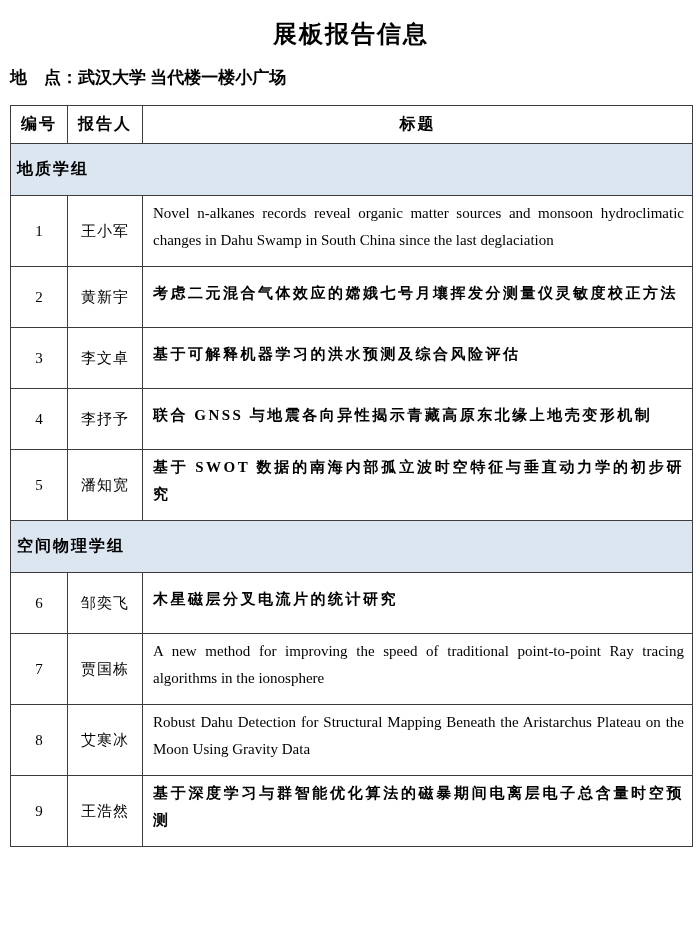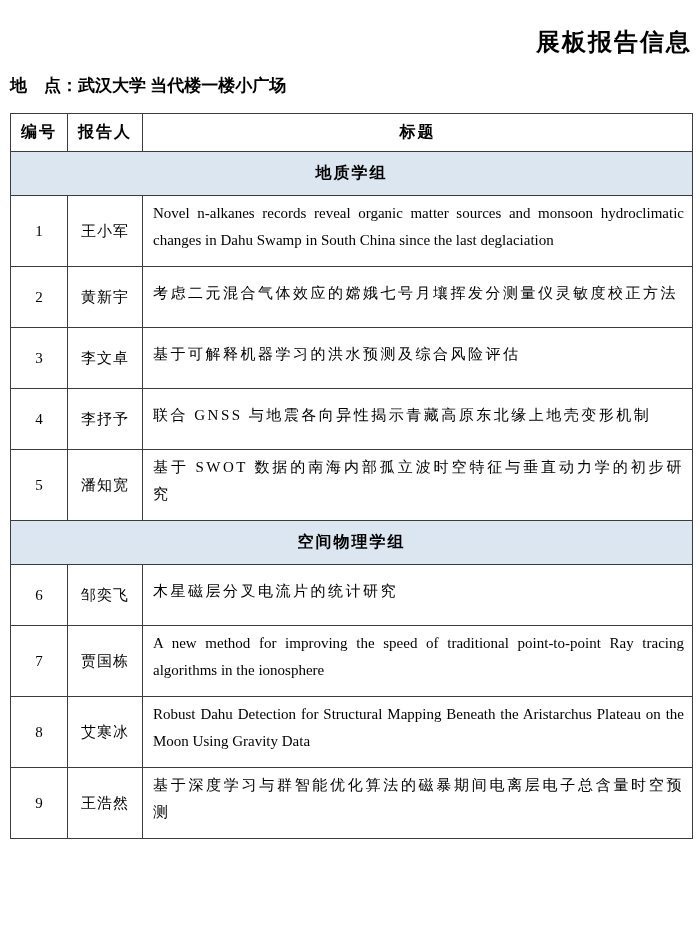--- a/index.html
+++ b/index.html
@@ -18,22 +18,22 @@
     width: 700px;
     height: 926px;
     overflow: hidden;
     color: var(--text-color);
     font-family: "Liberation Serif", "DejaVu Serif", serif;
   }
   .doc {
     padding: 14px 8px 0 10px;
   }
   .page-title {
-    margin: 12px 0 0 0;
-    text-align: right;
+    margin: 4px 0 0 0;
+    text-align: center;
     font-size: 24px;
     font-weight: bold;
     letter-spacing: 2px;
     line-height: 32px;
   }
   .meta-line {
     font-size: 17px;
     font-weight: bold;
     line-height: 22px;
     margin-top: 17px;
@@ -58,23 +58,23 @@
     padding: 4px 6px;
   }
   thead th {
     height: 38px;
     font-size: 16px;
     font-weight: bold;
     letter-spacing: 2px;
     text-align: center;
   }
   tr.group-row td {
-    height: 44px;
+    height: 52px;
     background: var(--group-bg);
-    text-align: center;
+    text-align: left;
     font-size: 16px;
     font-weight: bold;
     letter-spacing: 2px;
   }
   tr.data-row { height: 61px; }
   td.cell-no {
     text-align: center;
     font-size: 15px;
   }
   td.cell-speaker {
@@ -83,20 +83,21 @@
     letter-spacing: 1px;
   }
   td.cell-title {
     text-align: justify;
     font-size: 15px;
     line-height: 27px;
     padding: 4px 8px 12px 10px;
   }
   td.cell-title.cjk-spread {
     letter-spacing: 2.5px;
+    font-weight: bold;
   }
 </style>
 </head>
 <body>
 
 <div class="doc">
 
   <h1 class="page-title">展板报告信息</h1>
 
 

